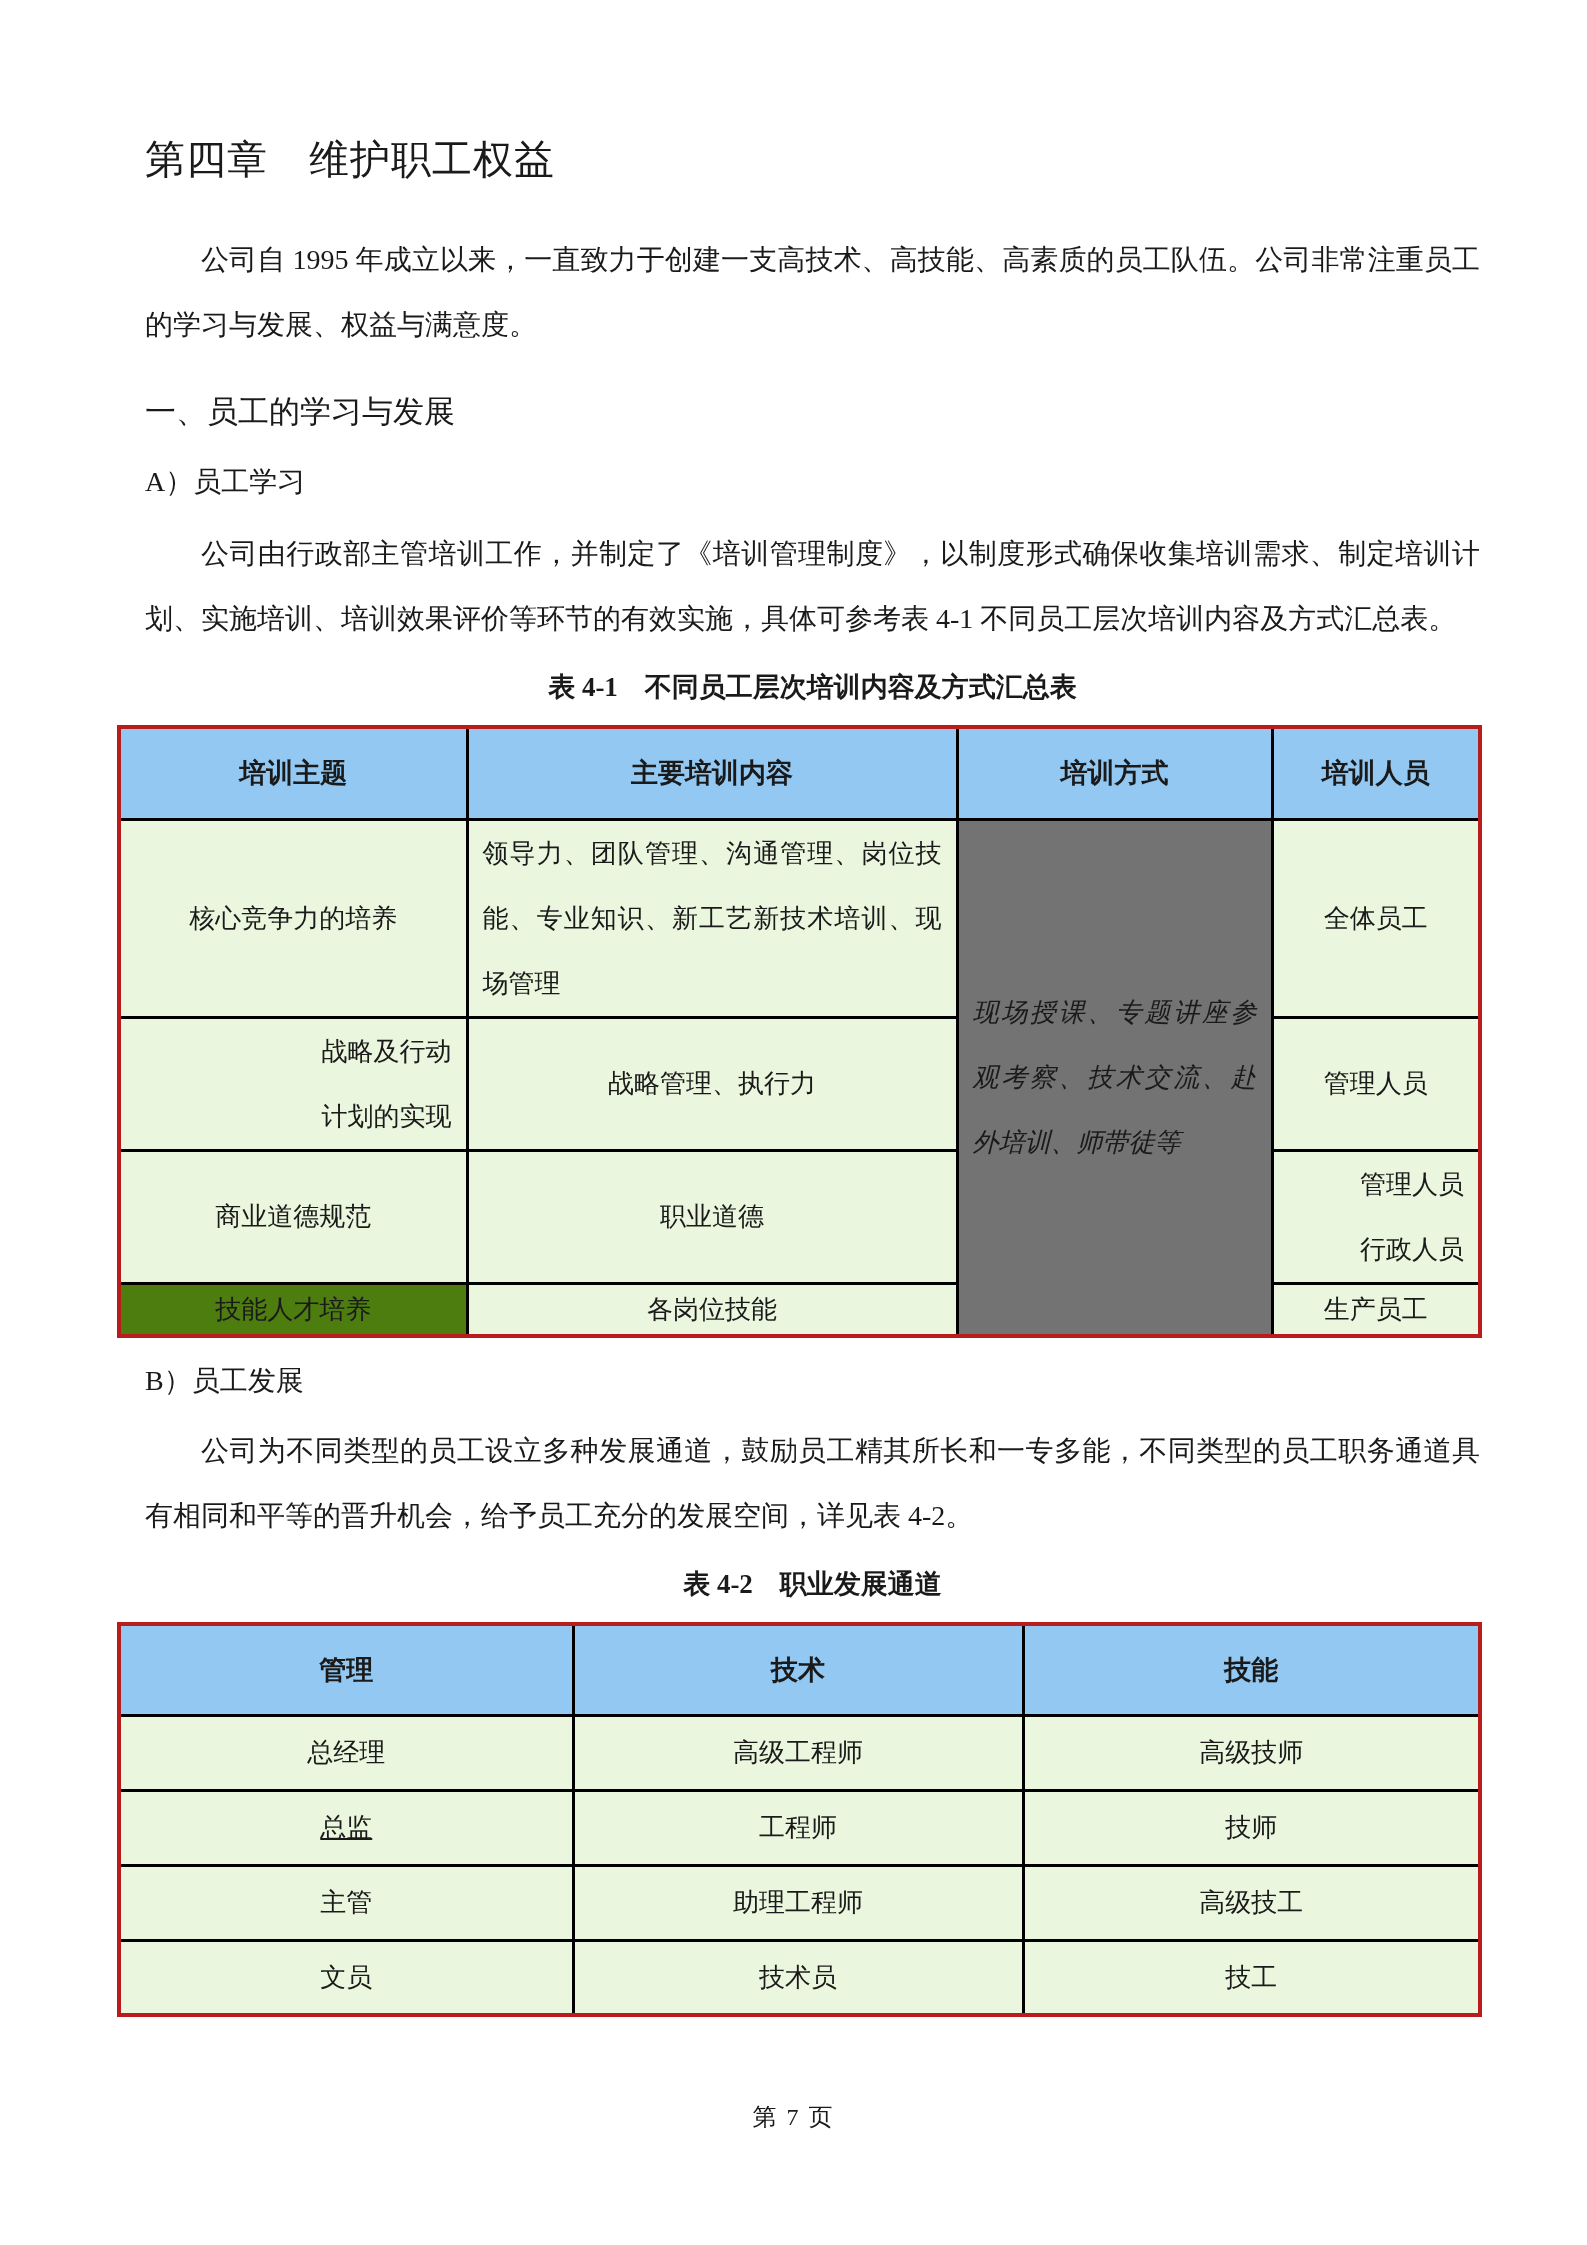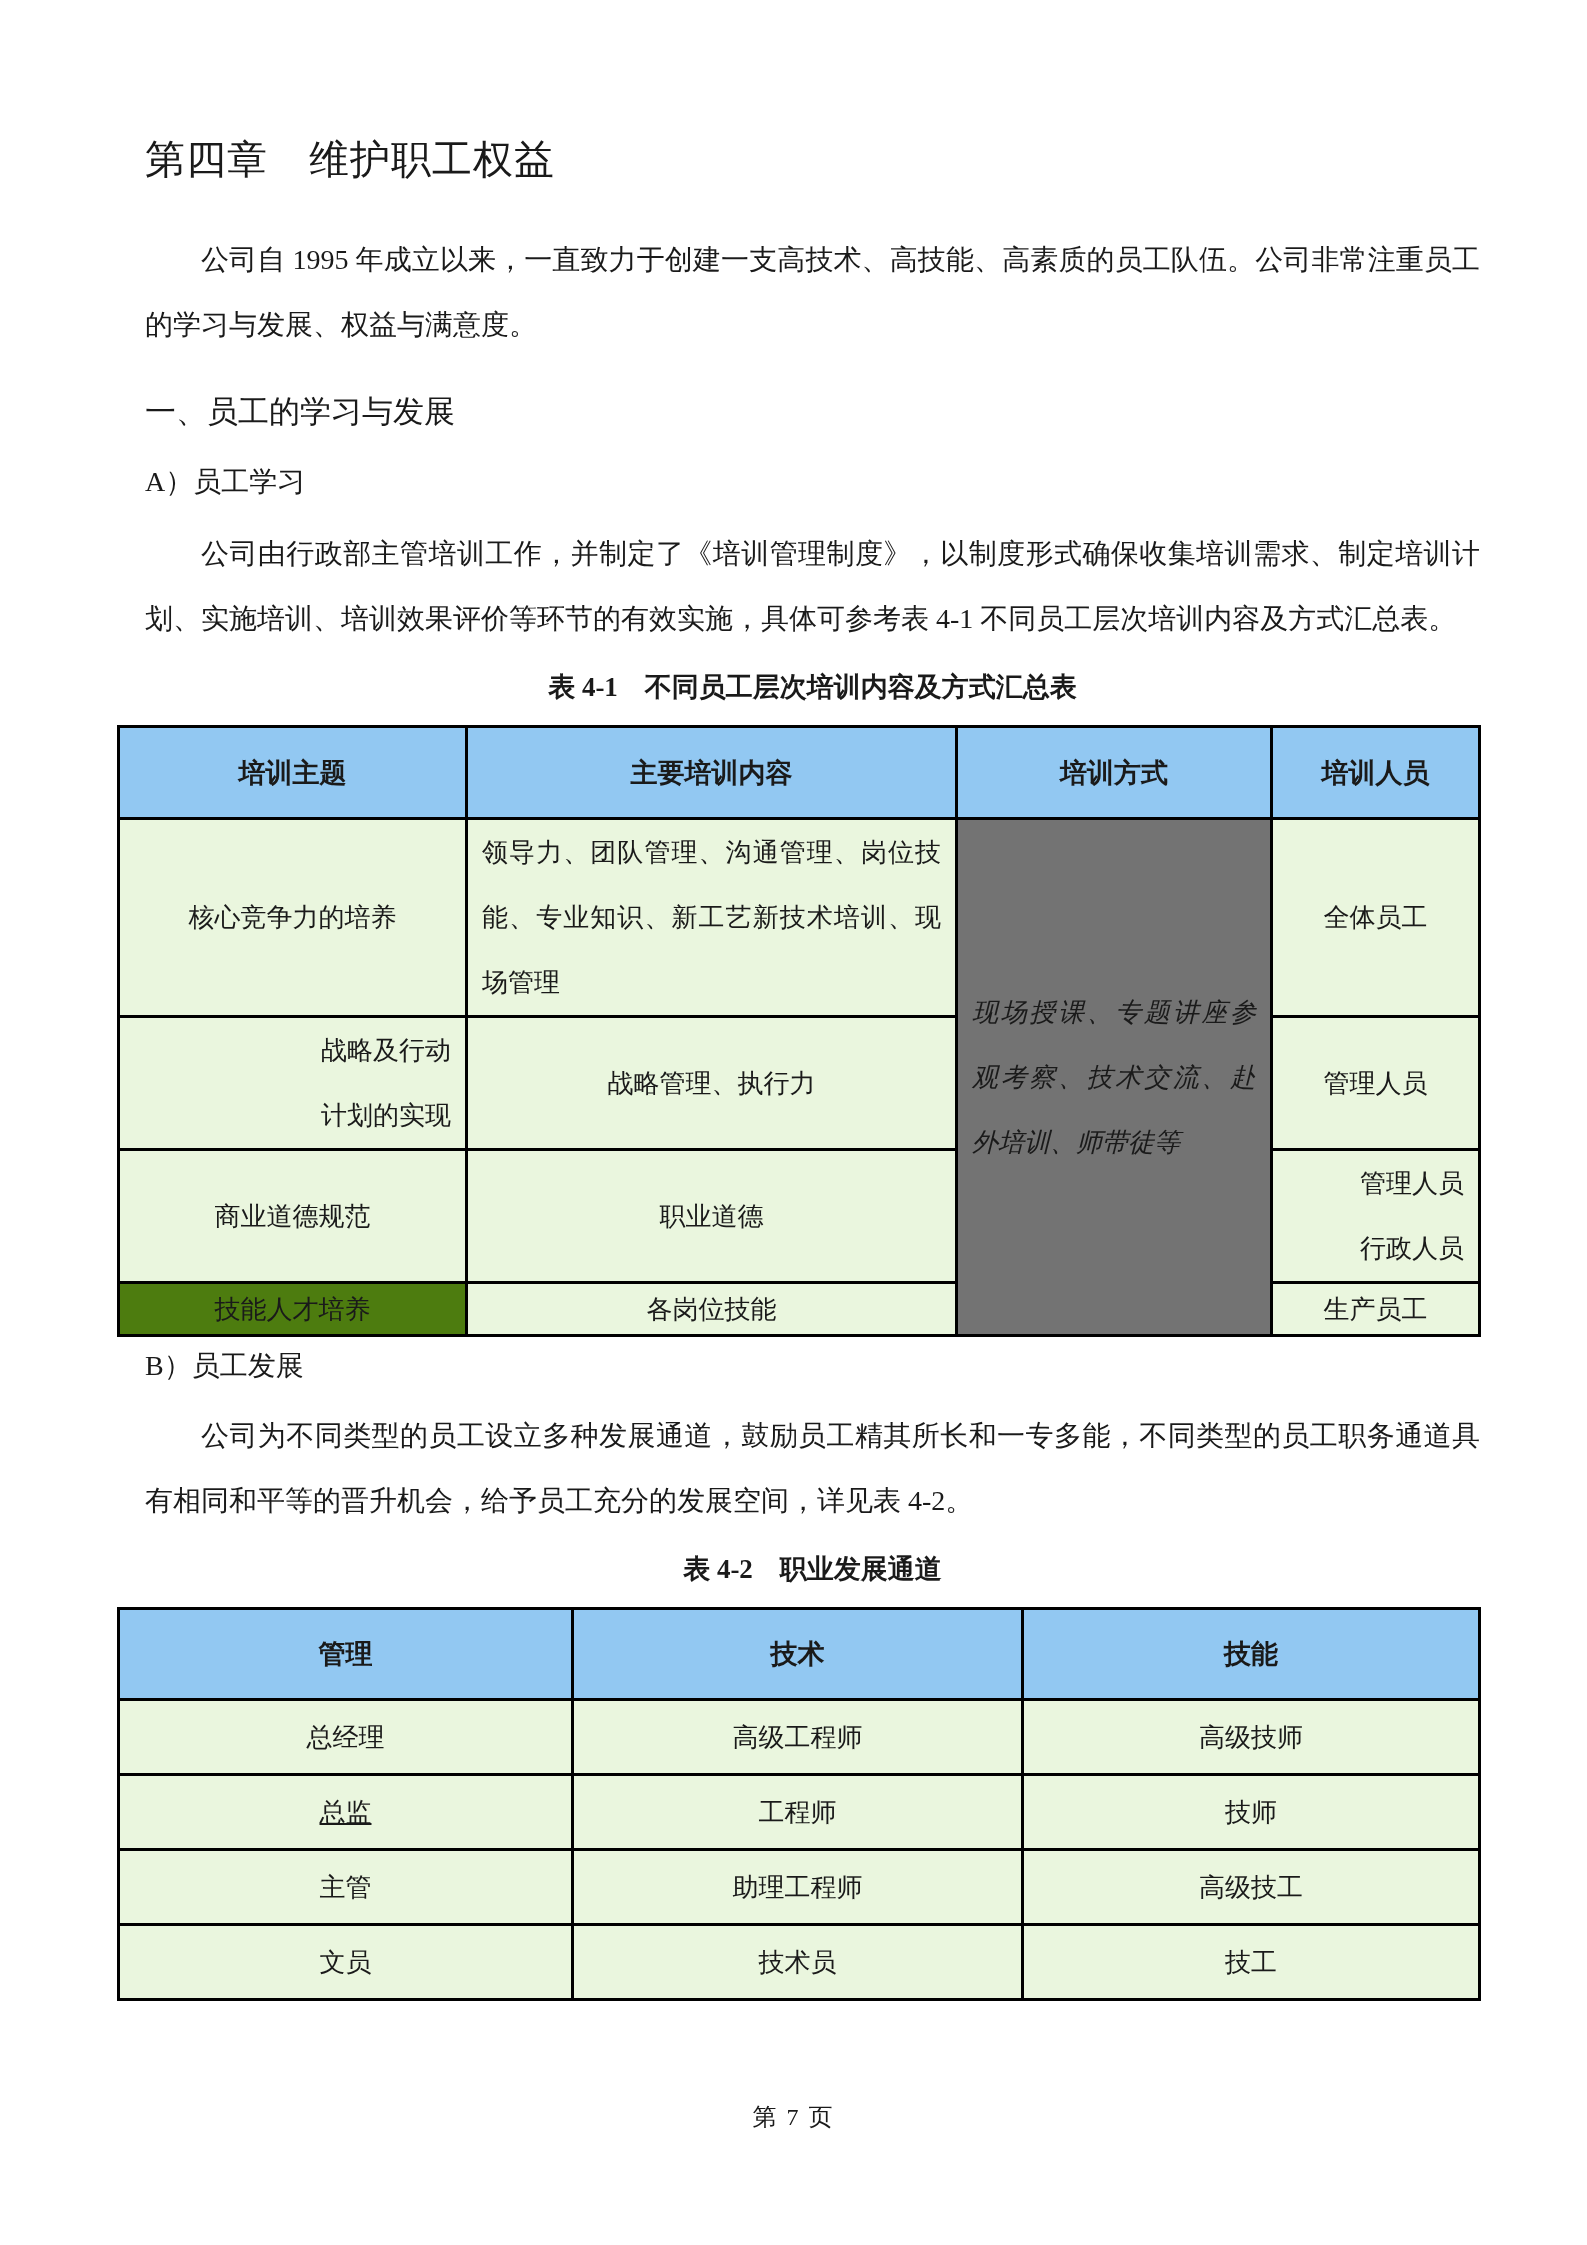--- a/index.html
+++ b/index.html
@@ -57,21 +57,21 @@
     width: 1361px;
     table-layout: fixed;
     font-size: 26px;
   }
   table.doc-table th, table.doc-table td {
     border: 3px solid #000;
     vertical-align: middle;
     padding: 0 14px;
     box-sizing: border-box;
   }
-  table.doc-table { border: 1px solid #b91c1c; }
+  table.doc-table { border: 4px solid #b91c1c; }
   table.doc-table th {
     font-size: 27px;
     font-weight: bold;
     text-align: center;
   }
   .cell-center { text-align: center; }
   .cell-justify { text-align: justify; line-height: 65px; }
   .two-line div { line-height: 65px; text-align: right; }
   .t1-header { height: 92px; }
   .t1-r1 { height: 185px; }
@@ -144,21 +144,21 @@
       </td>
     </tr>
     <tr class="t1-r4 body">
       <td class="cell-center" style="background: #4d7c0f; font-family: Liberation Mono, monospace;">技能人才培养</td>
       <td class="cell-center" style="background: rgb(234, 246, 222);">各岗位技能</td>
       <td class="cell-center" style="background: rgb(234, 246, 222);">生产员工</td>
     </tr>
   </tbody>
     </table>
 
-  <div class="h-sub" style="margin-top:8px">B）员工发展</div>
+  <div class="h-sub" style="margin-top:22px">B）员工发展</div>
 
   <div class="body-para para-develop">公司为不同类型的员工设立多种发展通道，鼓励员工精其所长和一专多能，不同类型的员工职务通道具有相同和平等的晋升机会，给予员工充分的发展空间，详见表 4-2。</div>
 
   <div class="tbl-caption">表 4-2　职业发展通道</div>
 
   <table class="doc-table">
     <colgroup>
       <col style="width:454px">
         <col style="width:450px">
         <col style="width:457px">

